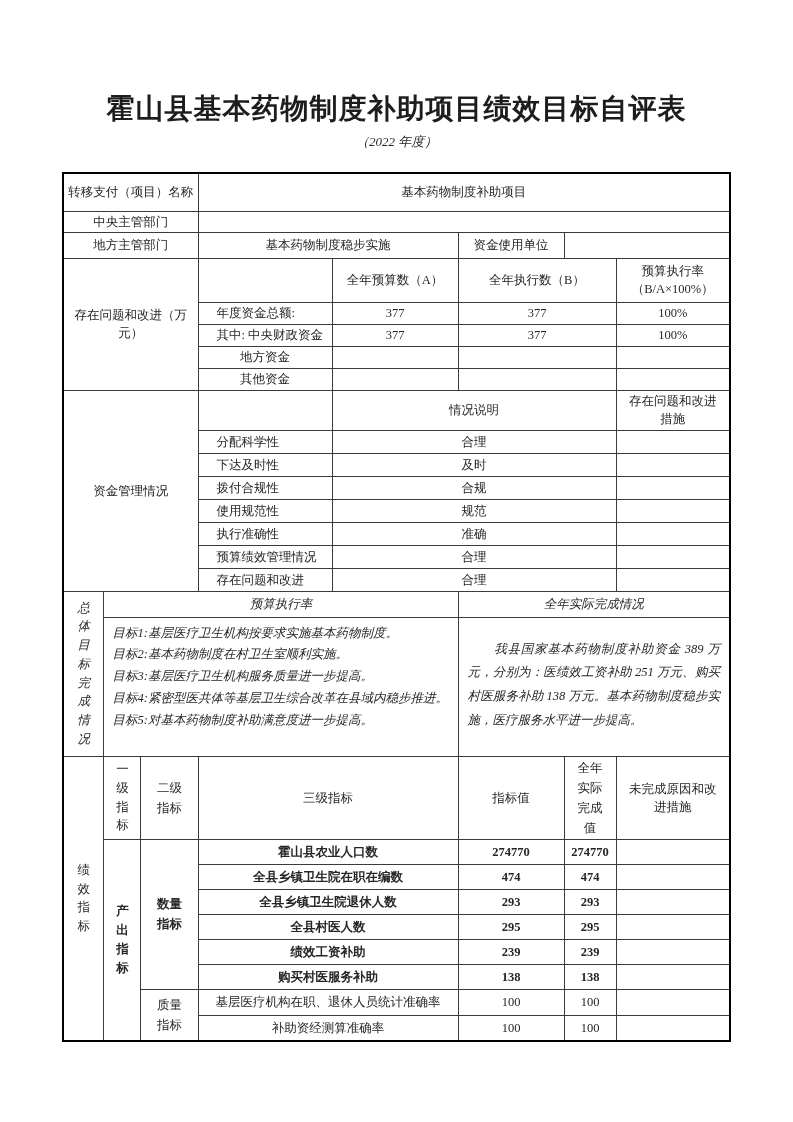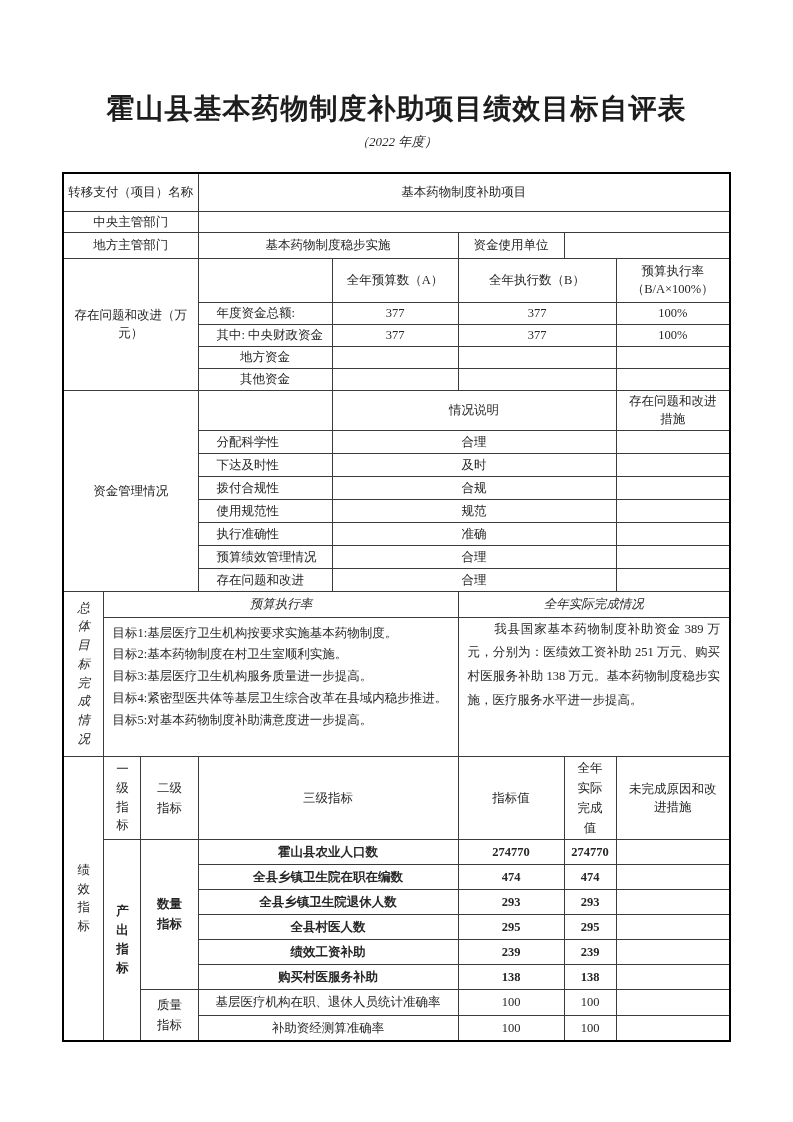--- a/index.html
+++ b/index.html
@@ -70,34 +70,34 @@
   }
   
   .rA1 td { height: 38px; }
   .rA2 td { height: 18px; }
   .rA3 td { height: 26px; }
   .rB1 td { height: 44px; }
   .rB  td { height: 22px; }
   .rC1 td { height: 40px; }
   .rC  td { height: 23px; }
   .rD1 td { height: 26px; font-style: italic; }
-  .rD2 td { height: 139px; vertical-align: top; }
+  .rD2 td { height: 139px; vertical-align: top; font-style: italic; }
   .rE1 td { height: 82px; font-family: Liberation Serif, serif; }
   .rE  td { height: 25px; font-weight: bold; }
   .rEq td { height: 26px; }
   .goals {
     text-align: left;
     padding: 5px 8px 2px 8px;
     line-height: 1.74;
     font-size: 12.5px;
   }
   .actual {
     text-align: justify;
     vertical-align: middle;
-    padding: 0 9px;
+    padding: 20px 9px;
     line-height: 1.9;
     font-size: 12.5px;
   }
 </style>
 </head>
 <body>
 
 <div class="page">
 
   <div class="title">霍山县基本药物制度补助项目绩效目标自评表</div>

